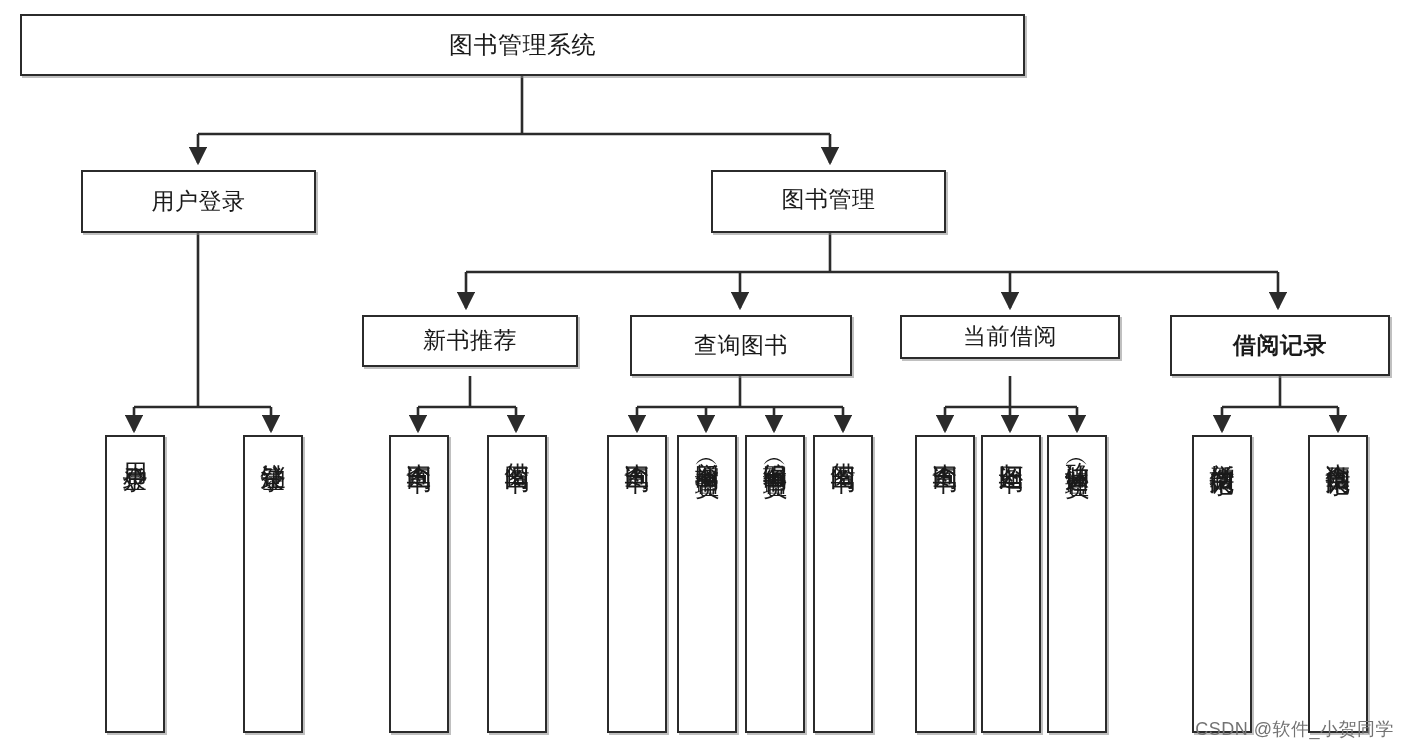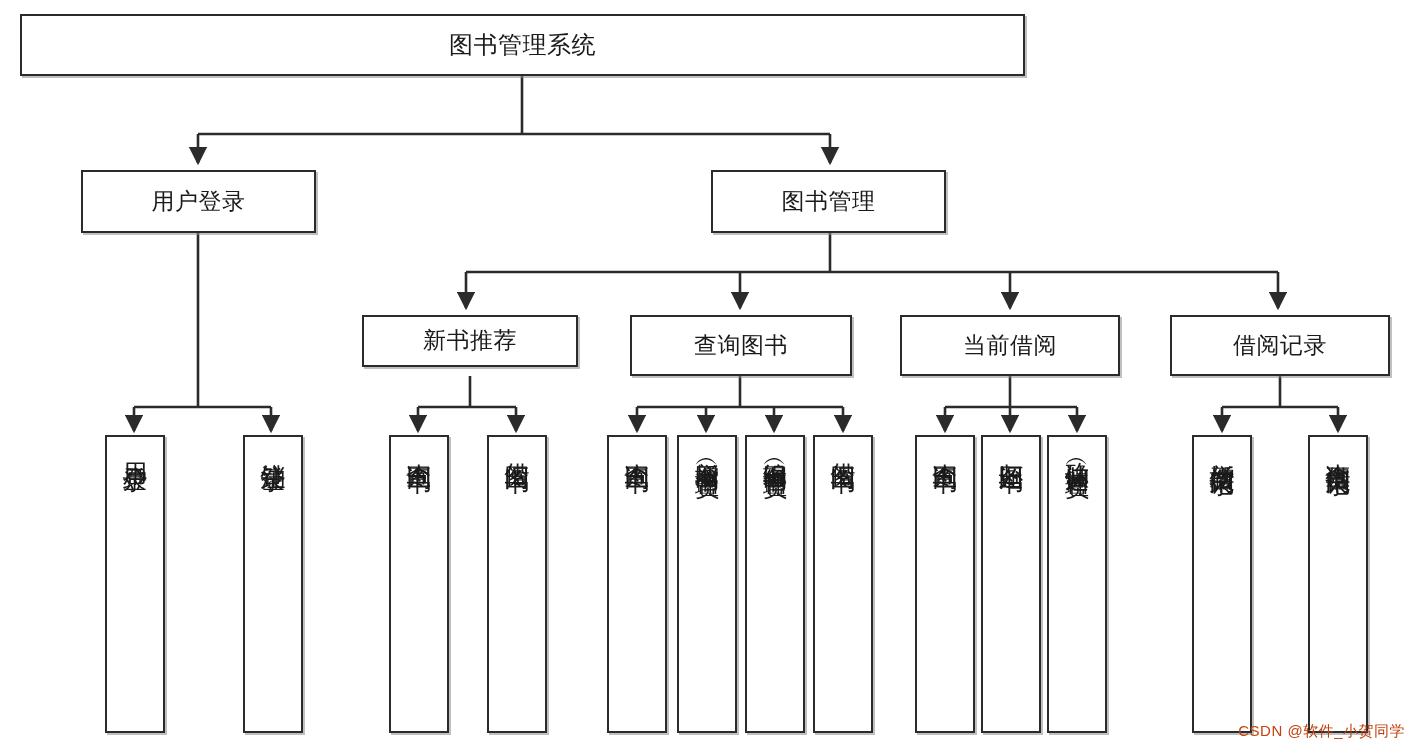--- a/index.html
+++ b/index.html
@@ -62,24 +62,24 @@
     font-size: 25px;
     line-height: 1.0;
     letter-spacing: 2px;
     white-space: nowrap;
   }
   .node.vert.tall .label {
     font-size: 24px;
   }
   #watermark {
     position: absolute;
-    right: 0;
+    right: 11px;
     bottom: 6px;
-    font-size: 15px;
-    color: #c2410c;
+    font-size: 18px;
+    color: #737373;
     letter-spacing: 0.5px;
     user-select: none;
   }
 </style>
 </head>
 <body>
 
 <div id="diagram-root">
 
   <svg id="edge-layer" viewBox="0 0 1405 747" width="1405" height="747" xmlns="http://www.w3.org/2000/svg">
@@ -132,34 +132,34 @@
     </g>
   </svg>
 
   <div class="node horiz root" style="left:20px; top:14px; width:1005px; height:62px;">
     <span class="label">图书管理系统</span>
   </div>
 
   <div class="node horiz" style="left:81px; top:170px; width:235px; height:63px;">
     <span class="label">用户登录</span>
   </div>
-  <div class="node horiz" style="left:711px; top:170px; width:235px; height:63px;">
+  <div class="node horiz" style="left:711px; top:170px; width:235px; height:63px;font-family:Liberation Mono, monospace;">
     <span class="label">图书管理</span>
   </div>
 
   <div class="node horiz" style="left:362px; top:315px; width:216px; height:52px;">
     <span class="label">新书推荐</span>
   </div>
   <div class="node horiz" style="left:630px; top:315px; width:222px; height:61px;">
     <span class="label">查询图书</span>
   </div>
-  <div class="node horiz" style="left:900px; top:315px; width:220px; height:61px;">
+  <div class="node horiz" style="left:900px; top:315px; width:220px; height:44px;">
     <span class="label">当前借阅</span>
   </div>
-  <div class="node horiz" style="left:1170px; top:315px; width:220px; height:61px;">
+  <div class="node horiz" style="left:1170px; top:315px; width:220px; height:61px;font-weight:bold;">
     <span class="label">借阅记录</span>
   </div>
 
   <div class="node vert" style="left:105px; top:435px; width:60px; height:298px;">
     <span class="label">用户登录</span>
   </div>
   <div class="node vert" style="left:243px; top:435px; width:60px; height:298px;">
     <span class="label">注销登录</span>
   </div>
 

